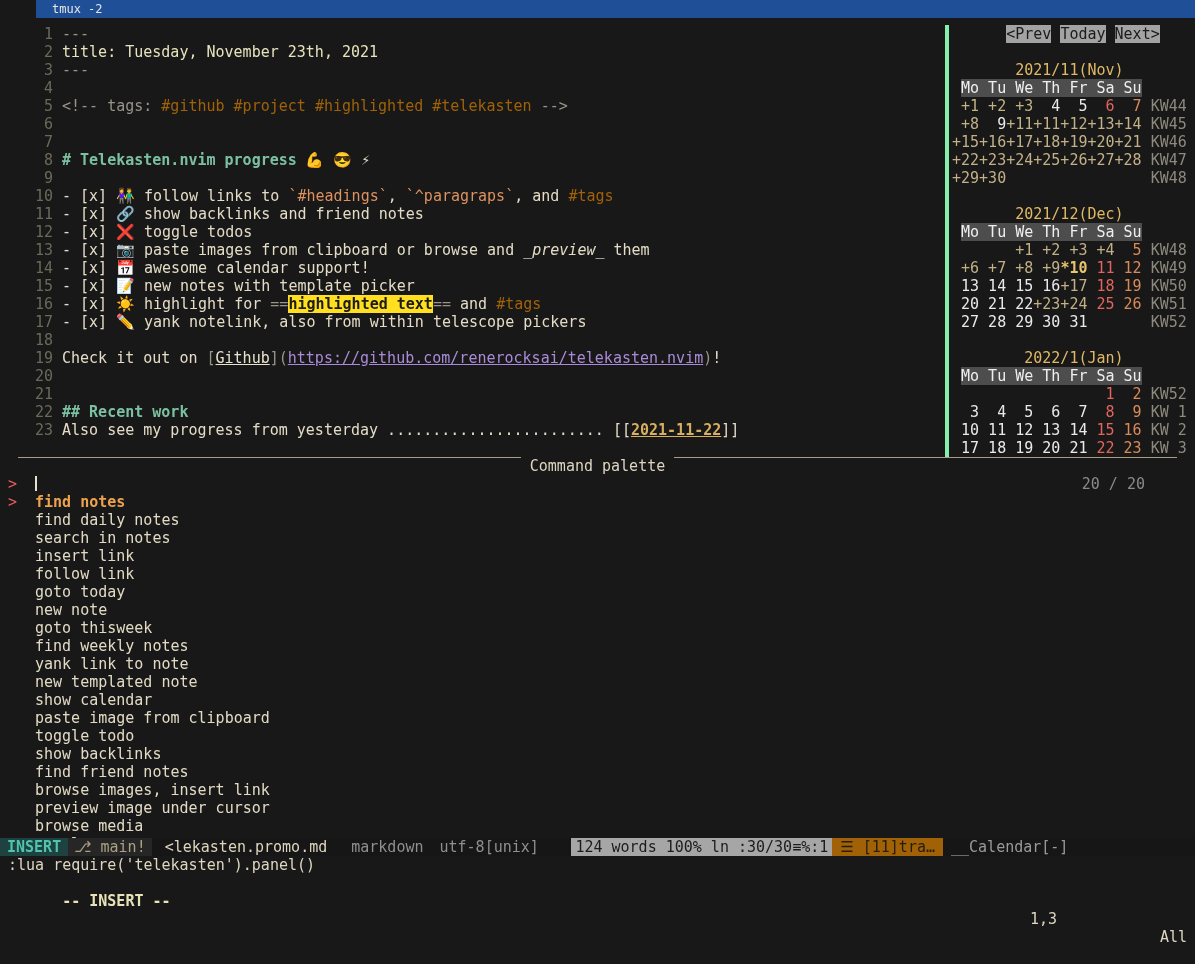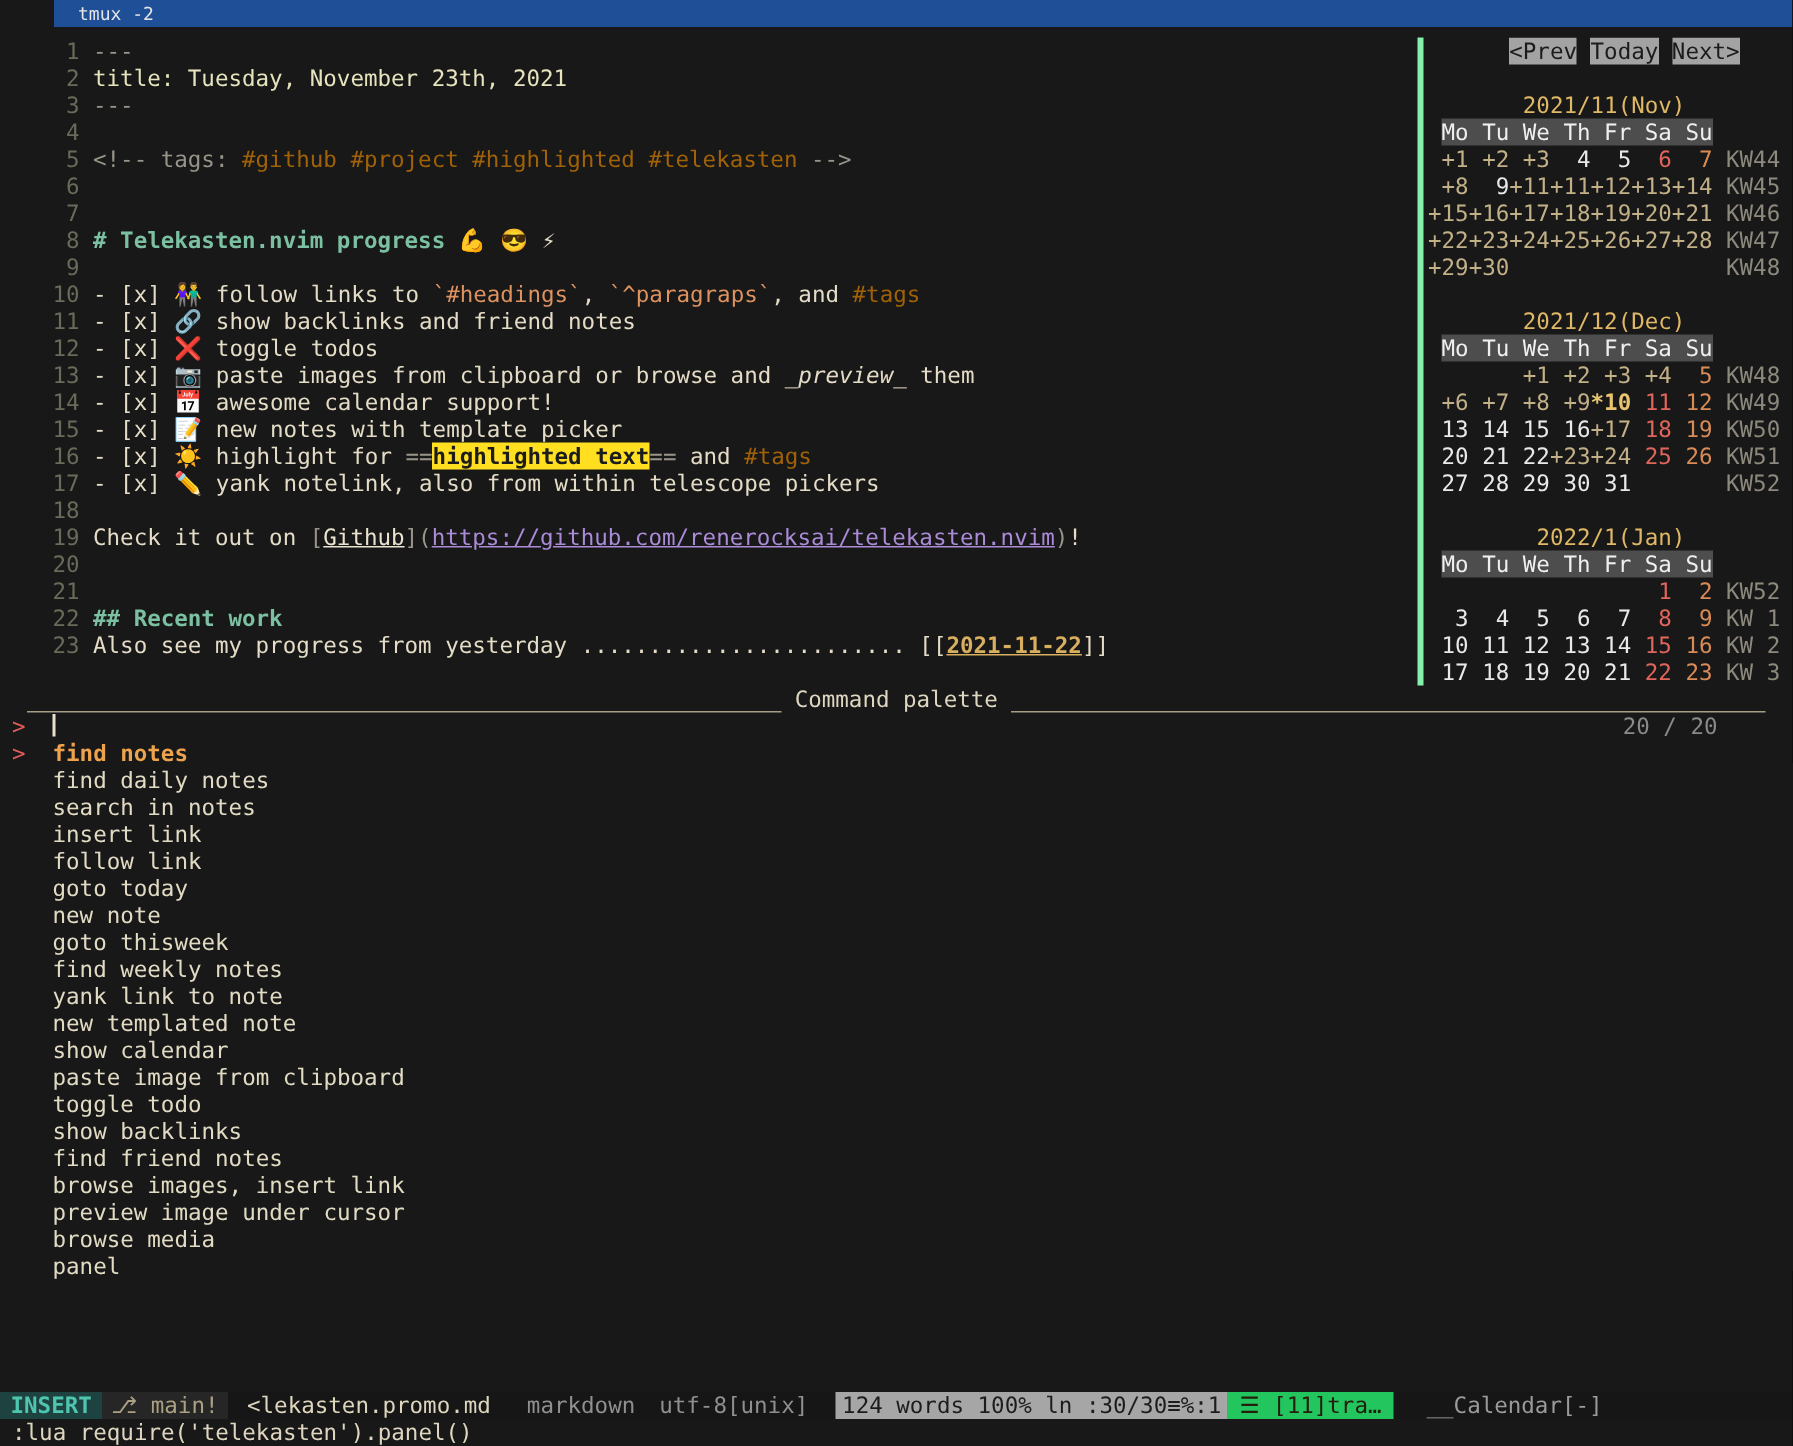--- a/index.html
+++ b/index.html
@@ -42,41 +42,41 @@
   .s-sat{ color:#e0655c;}
   .s-sun{ color:#d98b57;}
   .s-kw{ color:#8d897c;}
   .s-month{ color:#e0b865;}
   .s-hdr{ background:#4d4d4d; color:#efefef;}
   .s-btn{ background:#a3a3a3; color:#1b1b1b;}
   .s-pr{ color:#e35d5b;}
 
   
   .palette{ flex:1; display:flex; flex-direction:column; min-height:0;}
-  .p-title-row{ flex:0 0 18px; display:flex; align-items:flex-end; padding:0 18px; color:#ddd6c0;}
+  .p-title-row{ flex:0 0 18px; display:flex; align-items:flex-start; padding:0 18px; color:#ddd6c0;}
   .hline{ flex:1; border-top:1px solid #a79d87; height:0;}
   .p-title-text{ padding:0 9px;}
   .prow{ height:18px; display:flex; white-space:pre; padding-left:8px;}
   .pfx{ display:inline-block; width:27px;}
   .cursor{ display:inline-block; width:2px; height:15px; margin-top:1px; background:#e8e0ca;}
   .pcount{ margin-left:auto; margin-right:50px; color:#8a8a8a;}
   .psel{ color:#eda24e; font-weight:bold;}
   .pitem{ height:18px; padding-left:35px; color:#e2dbc4; white-space:pre;}
 
   
   .statusline{ flex:0 0 18px; display:flex; background:#161616; white-space:pre;}
   .sl-left{ flex:1; display:flex; min-width:0; overflow:hidden;}
   .sl-mode{ background:#1d4240; color:#4fc4ae; font-weight:bold; padding:0 7px;}
   .sl-git{ background:#262626; color:#aca083; padding:0 6px;}
   .sl-file{ color:#ddd5bd; padding:0 13px;}
   .sl-ft{ color:#8f8f8f; padding:0 11px;}
   .sl-enc{ color:#8f8f8f; padding:0 5px;}
   .sl-spacer{ flex:1;}
   .sl-words{ background:#a6a6a6; color:#1c1c1c; padding:0 4px;}
-  .sl-tabs{ background:#22c55e; color:#261d0c; padding:0 8px; margin-right:14px;}
+  .sl-tabs{ background:#a16207; color:#261d0c; padding:0 8px; }
   .sl-right{ flex:0 0 252px; color:#9a9a9a; padding-left:8px;}
 
   .cmdline{ flex:0 0 18px; padding-left:8px; color:#ded6c0; white-space:pre;}
   .ruler{ flex:0 0 18px; position:relative; padding-left:8px; white-space:pre;}
   .ruler-mode{ font-weight:bold; color:#e9e2b8;}
   .ruler-pos{ position:absolute; left:1030px; color:#ded6c0;}
   .ruler-scroll{ position:absolute; left:1160px; color:#ded6c0;}
 </style>
 </head>
 <body>
@@ -190,15 +190,20 @@
         <span class="sl-enc">utf-8[unix]</span>
         <span class="sl-spacer"></span>
         <span class="sl-words">124 words 100% ln :30/30≡%:1</span>
         <span class="sl-tabs">☰ [11]tra…</span>
       </div>
       <div class="sl-right">__Calendar[-]</div>
     </div>
 
     <div class="cmdline">:lua require('telekasten').panel()</div>
 
+    <div class="ruler">
+      <span class="ruler-mode">-- INSERT --</span>
+      <span class="ruler-pos">1,3</span>
+      <span class="ruler-scroll">All</span>
+    </div>
 
   </div>
 </div>
 
 </body></html>

